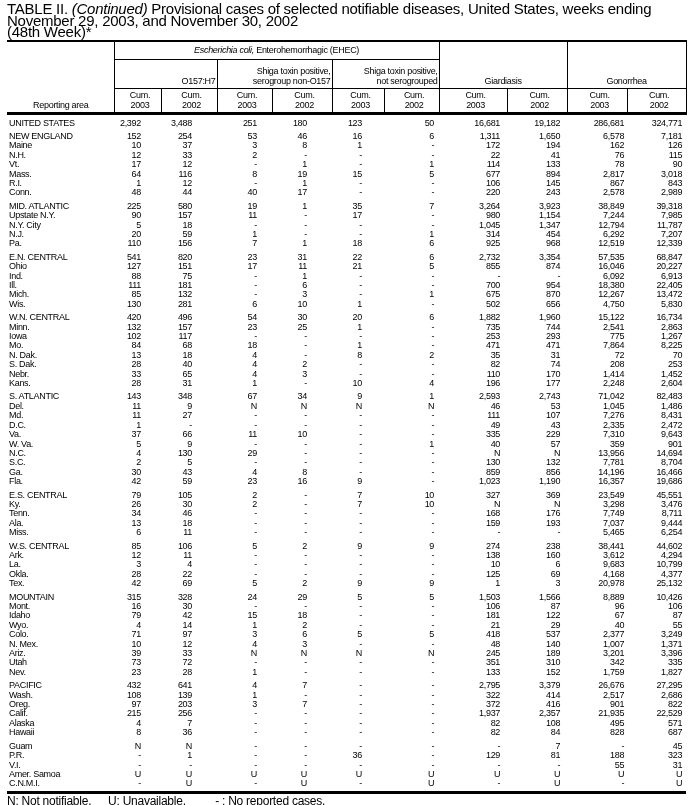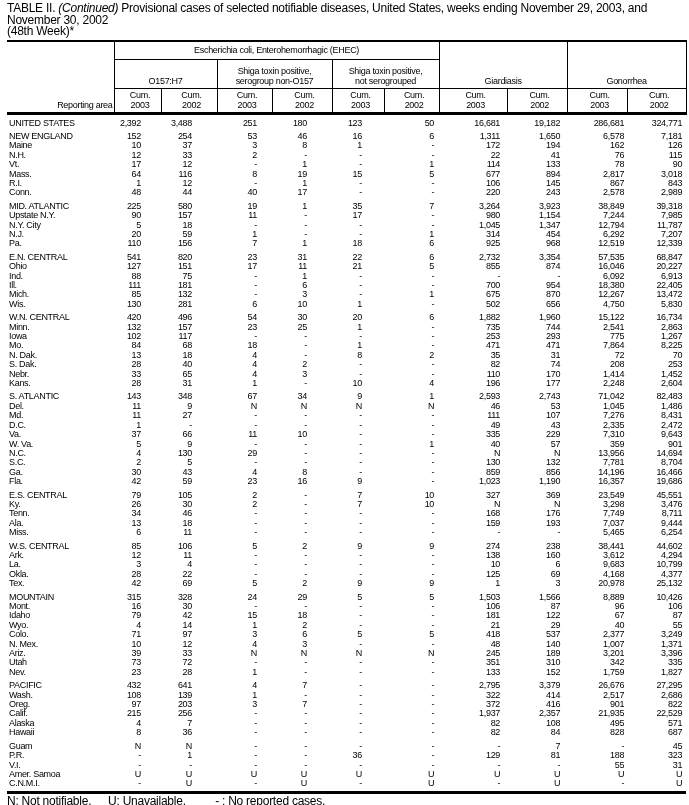--- a/index.html
+++ b/index.html
@@ -1,33 +1,33 @@
 <!DOCTYPE html>
 <html><head>
 <meta charset="utf-8">
 <style>
   html,body{margin:0;padding:0;background:#fff;}
   body{width:689px;height:805px;font-family:"Liberation Sans",sans-serif;color:#000;overflow:hidden;}
   .page{padding:3px 4px 0 7px;}
-  .title{font-size:12px;line-height:11.5px;letter-spacing:-0.25px;width:681px;}
+  .title{font-size:15px;line-height:11.5px;letter-spacing:-0.25px;width:681px;}
   .title .it{font-style:italic;}
   table{border-collapse:collapse;table-layout:fixed;width:679px;margin-top:2px;}
   col.rep{width:107px;}
   col.w1{width:47px;}col.w2{width:56px;}col.w3{width:55px;}col.w4{width:60px;}
   col.w5{width:52px;}col.w6{width:55px;}col.w7{width:68px;}col.w8{width:60px;}
   col.w9{width:60px;}col.w10{width:59px;}
   thead th{border:1px solid #000;font-weight:normal;font-size:9px;line-height:10px;
            letter-spacing:-0.3px;padding:1px 1px 2px 1px;text-align:center;vertical-align:bottom;}
   thead tr.r1 th{border-top:2px solid #000;}
   thead th.repcell{border:none;border-top:2px solid #000;border-bottom:3px solid #000;
-                   text-align:right;vertical-align:bottom;padding-left:2px;padding-bottom:2px;}
+                   text-align:center;vertical-align:bottom;padding-left:2px;padding-bottom:2px;}
   thead tr.r3 th{border-bottom:3px solid #000;height:20px;padding-left:6px;}
   thead tr.r1 th.ehec{height:14px;vertical-align:middle;}
-  thead tr.r2 th{height:25px;}
-  .it{}
+  thead tr.r2 th{height:25px;text-align:right;}
+  .it{font-style:italic;}
   tbody td{font-size:9px;line-height:9.4px;padding:0;letter-spacing:-0.3px;white-space:nowrap;}
   td.area{text-align:left;padding-left:2px;}
   td.num{text-align:right;}
   td.c1{padding-right:20px;}td.c2{padding-right:25px;}td.c3{padding-right:15px;}
   td.c4{padding-right:25px;}td.c5{padding-right:22px;}td.c6{padding-right:5px;}
   td.c7{padding-right:7px;}td.c8{padding-right:7px;}td.c9{padding-right:3px;}
   td.c10{padding-right:4px;}
   tr.gsp td{padding-top:4px;}
   .botrule{width:679px;height:3px;background:#000;margin-top:2px;}
   .foot{font-size:12px;line-height:10.5px;letter-spacing:-0.25px;margin-top:2px;}

